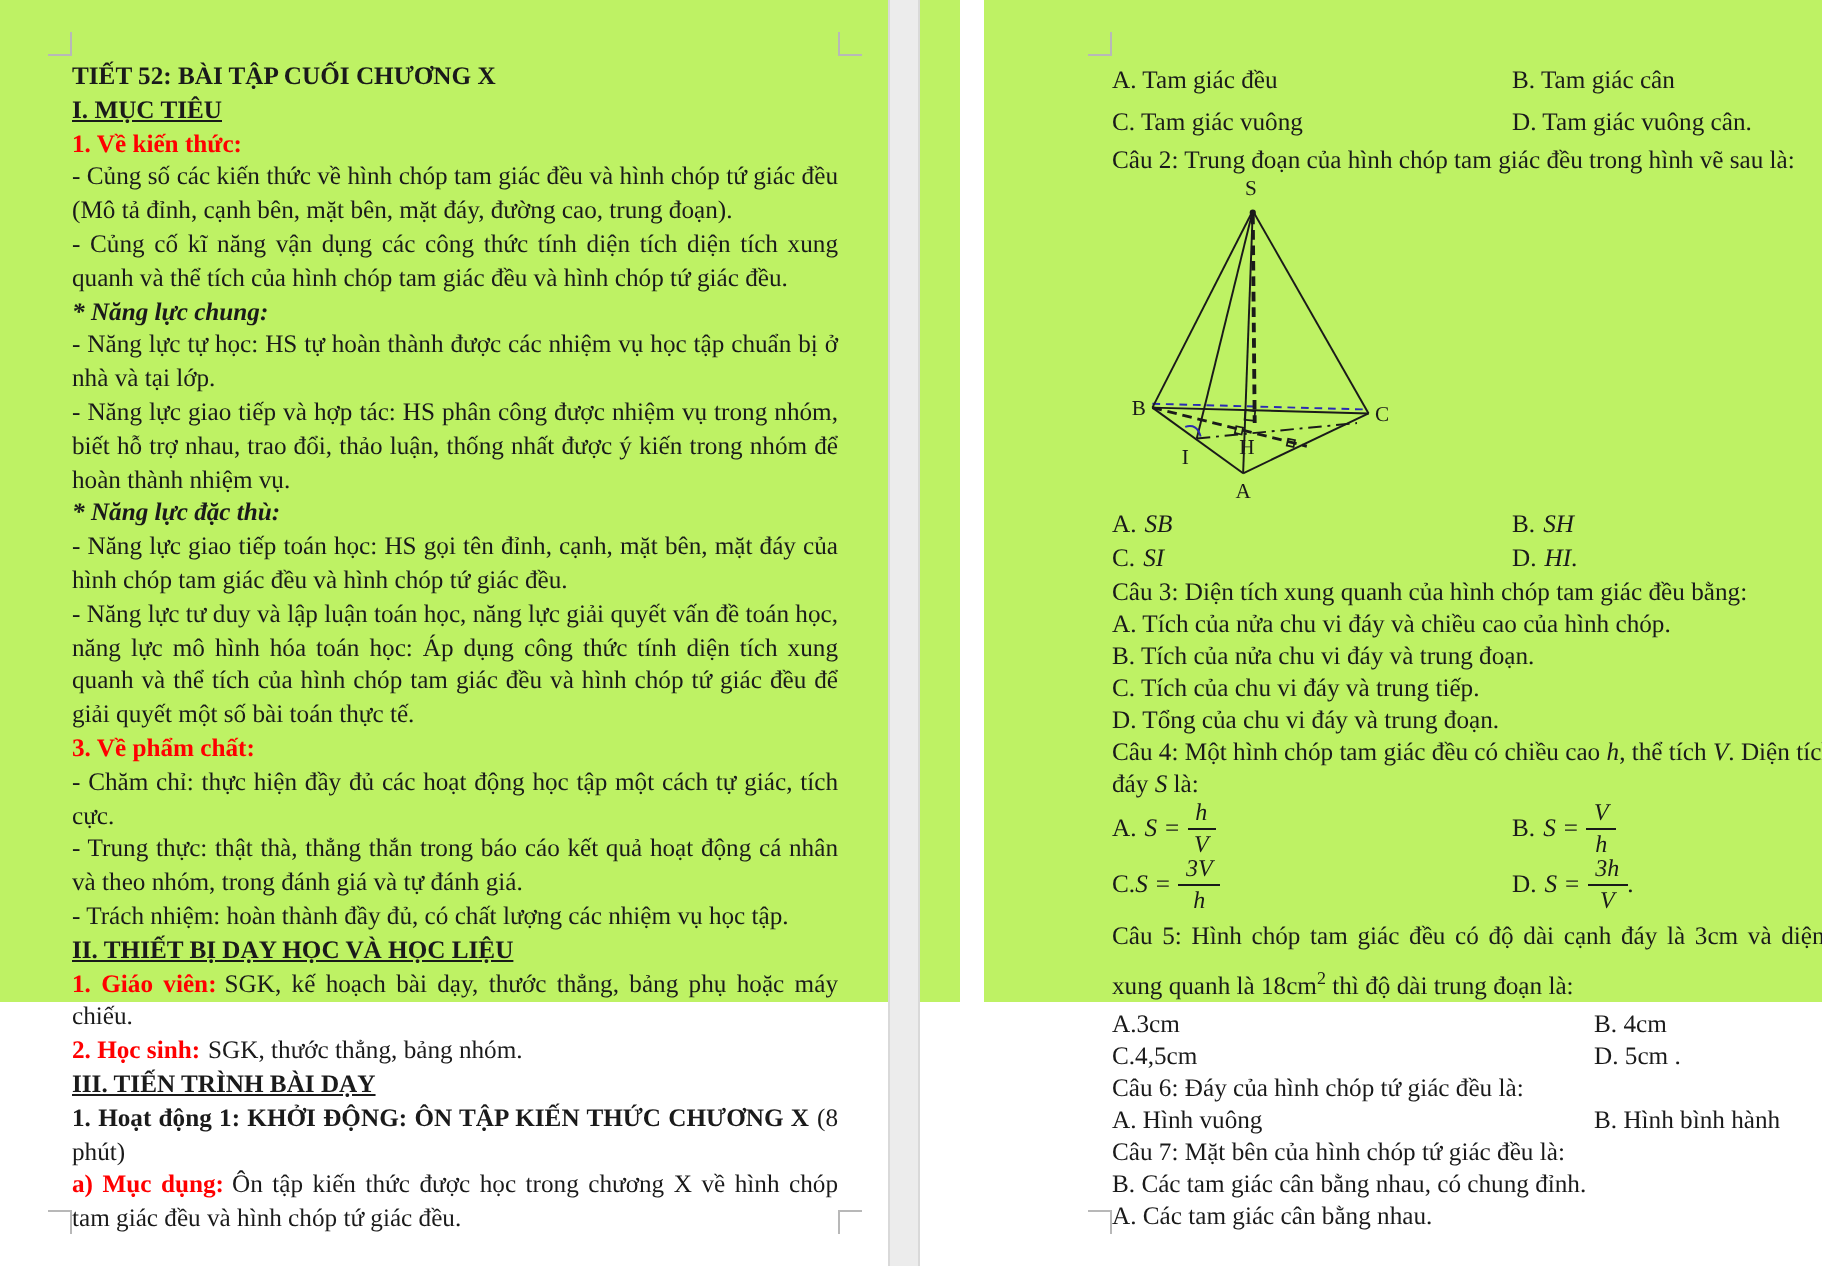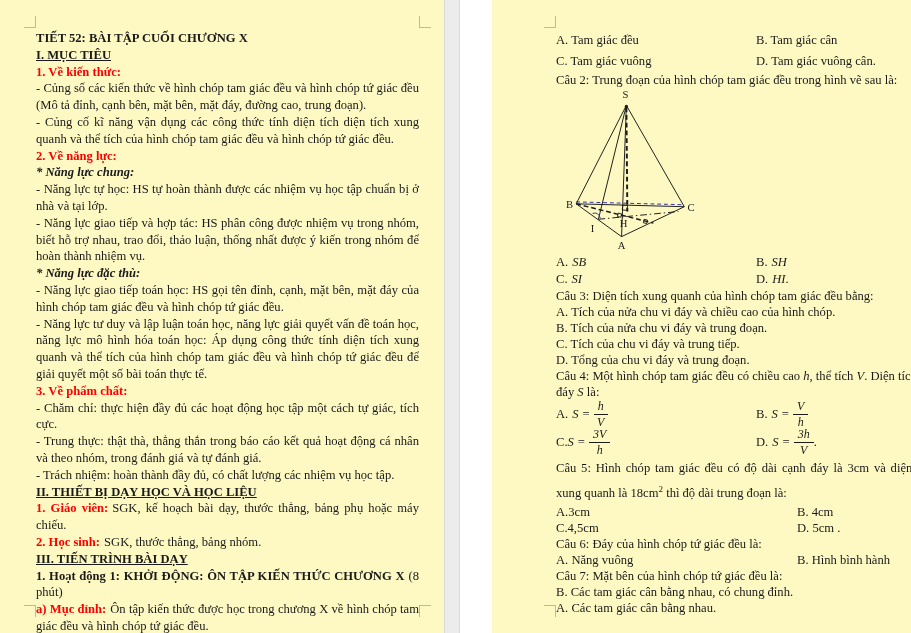--- a/index.html
+++ b/index.html
@@ -1,18 +1,18 @@
 <!DOCTYPE html>
 <html><head>
 <meta charset="utf-8">
 <style>
   html,body{margin:0;padding:0;}
   body{width:911px;height:633px;position:relative;background:#ffffff;overflow:hidden;
        font-family:"Liberation Serif","DejaVu Serif",serif;color:#1a1a1a;}
-  .page{position:absolute;top:0;height:633px;background:#fef9c3;}
+  .page{position:absolute;top:0;height:501px;background:#bef264;padding-left:36px;}
   #page-left{left:0;width:444px;}
   #page-right{left:460px;width:451px;margin-left:32px;}
   #page-gap{position:absolute;left:444px;top:0;width:16px;height:633px;background:#ececec;
             border-left:1px solid #d9d9d9;border-right:1px solid #d9d9d9;box-sizing:border-box;}
   .corner{position:absolute;width:12px;height:12px;box-sizing:border-box;}
   .c-tl{border-right:1px solid #b8b8b8;border-bottom:1px solid #b8b8b8;}
   .c-tr{border-left:1px solid #b8b8b8;border-bottom:1px solid #b8b8b8;}
   .c-bl{border-right:1px solid #b8b8b8;border-top:1px solid #b8b8b8;}
   .c-br{border-left:1px solid #b8b8b8;border-top:1px solid #b8b8b8;}
 
@@ -59,37 +59,36 @@
   <div class="corner c-tr" style="left:419px;top:16px;"></div>
   <div class="corner c-bl" style="left:24px;top:605px;"></div>
   <div class="corner c-br" style="left:419px;top:605px;"></div>
 
   <div id="lp-text">
     <p class="doc-title">TIẾT 52: BÀI TẬP CUỐI CHƯƠNG X</p>
     <p class="h-ul">I. MỤC TIÊU</p>
     <p class="red">1. Về kiến thức:</p>
     <p>- Củng số các kiến thức về hình chóp tam giác đều và hình chóp tứ giác đều (Mô tả đỉnh, cạnh bên, mặt bên, mặt đáy, đường cao, trung đoạn).</p>
     <p>- Củng cố kĩ năng vận dụng các công thức tính diện tích diện tích xung quanh và thể tích của hình chóp tam giác đều và hình chóp tứ giác đều.</p>
-    <p class="red">2. Về năng lực:</p>
     <p class="bi">* Năng lực chung:</p>
     <p>- Năng lực tự học: HS tự hoàn thành được các nhiệm vụ học tập chuẩn bị ở nhà và tại lớp.</p>
     <p>- Năng lực giao tiếp và hợp tác: HS phân công được nhiệm vụ trong nhóm, biết hỗ trợ nhau, trao đổi, thảo luận, thống nhất được ý kiến trong nhóm để hoàn thành nhiệm vụ.</p>
     <p class="bi">* Năng lực đặc thù:</p>
     <p>- Năng lực giao tiếp toán học: HS gọi tên đỉnh, cạnh, mặt bên, mặt đáy của hình chóp tam giác đều và hình chóp tứ giác đều.</p>
     <p>- Năng lực tư duy và lập luận toán học, năng lực giải quyết vấn đề toán học, năng lực mô hình hóa toán học: Áp dụng công thức tính diện tích xung quanh và thể tích của hình chóp tam giác đều và hình chóp tứ giác đều để giải quyết một số bài toán thực tế.</p>
     <p class="red">3. Về phẩm chất:</p>
     <p>- Chăm chỉ: thực hiện đầy đủ các hoạt động học tập một cách tự giác, tích cực.</p>
     <p>- Trung thực: thật thà, thẳng thắn trong báo cáo kết quả hoạt động cá nhân và theo nhóm, trong đánh giá và tự đánh giá.</p>
     <p>- Trách nhiệm: hoàn thành đầy đủ, có chất lượng các nhiệm vụ học tập.</p>
     <p class="h-ul">II. THIẾT BỊ DẠY HỌC VÀ HỌC LIỆU</p>
     <p><span class="red lead">1. Giáo viên:</span><span>SGK, kế hoạch bài dạy, thước thẳng, bảng phụ hoặc máy chiếu.</span></p>
     <p><span class="red lead">2. Học sinh:</span><span>SGK, thước thẳng, bảng nhóm.</span></p>
     <p class="h-ul">III. TIẾN TRÌNH BÀI DẠY</p>
     <p><span class="b lead">1. Hoạt động 1: KHỞI ĐỘNG: ÔN TẬP KIẾN THỨC CHƯƠNG X</span><span>(8 phút)</span></p>
-    <p><span class="red lead">a) Mục đỉnh:</span><span>Ôn tập kiến thức được học trong chương X về hình chóp tam giác đều và hình chóp tứ giác đều.</span></p>
+    <p><span class="red lead">a) Mục dụng:</span><span>Ôn tập kiến thức được học trong chương X về hình chóp tam giác đều và hình chóp tứ giác đều.</span></p>
 
   </div>
 </div>
 
 <div id="page-gap"></div>
 
 <div id="drag-handle">
   <span></span>
     <span></span>
     <span></span>
@@ -215,21 +214,21 @@
       <div class="col-a">A.3cm</div>
       <div class="col-b">B. 4cm</div>
     </div>
     <div class="optrow q5row">
       <div class="col-a">C.4,5cm</div>
       <div class="col-b">D. 5cm .</div>
     </div>
 
     <div class="q6row">Câu 6: Đáy của hình chóp tứ giác đều là:</div>
     <div class="optrow q6row">
-      <div class="col-a">A. Năng vuông</div>
+      <div class="col-a">A. Hình vuông</div>
       <div class="col-b">B. Hình bình hành</div>
     </div>
 
     <div class="q6row">Câu 7: Mặt bên của hình chóp tứ giác đều là:</div>
     <div class="q6row">B. Các tam giác cân bằng nhau, có chung đỉnh.</div>
     <div class="q6row">A. Các tam giác cân bằng nhau.</div>
   </div>
 </div>
 
 </body></html>

